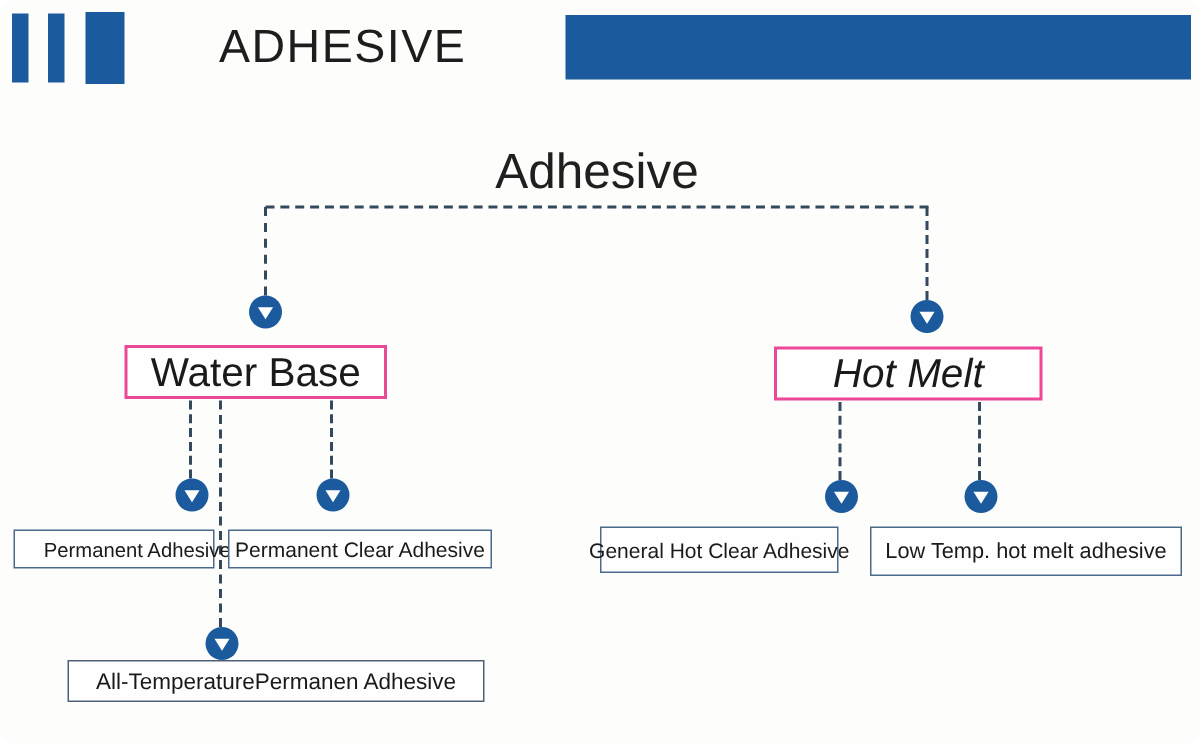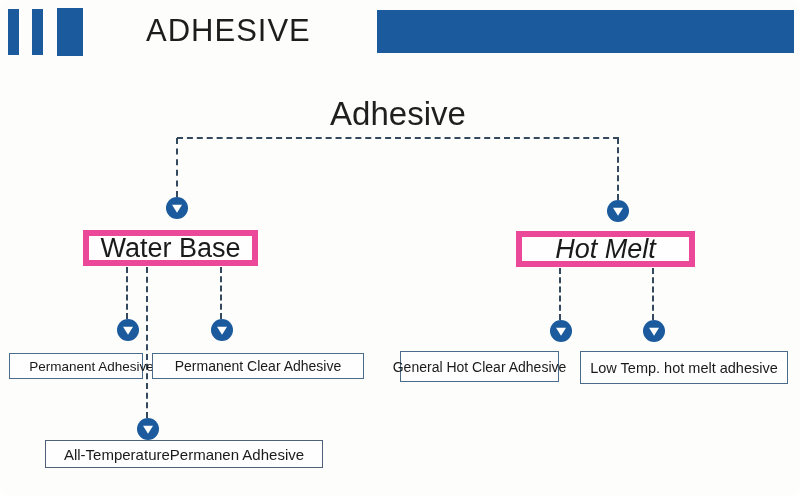--- a/index.html
+++ b/index.html
@@ -55,26 +55,26 @@
   .m-w2{left:211px;top:319px;}
   .m-w3{left:137px;top:418px;}
   .m-h1{left:550px;top:320px;}
   .m-h2{left:643px;top:320px;}
   
   .node{
     position:absolute;box-sizing:border-box;background:#fefefe;
     display:flex;align-items:center;justify-content:center;
     color:#1a1a1a;white-space:nowrap;
   }
-  .node-l1{border:6px solid #ec4899;font-size:27px;text-align:center;}
+  .node-l1{border:2px solid #ec4899;font-size:27px;text-align:center;}
   .node-water{left:83px;top:230px;width:175px;height:36px;}
   .node-hot{left:516px;top:231px;width:179px;height:36px;font-style:italic;}
   .leaf{border:1.5px solid #4a6b8a;}
   .leaf-perm{left:9px;top:353px;width:134px;height:26px;font-size:13.5px;padding-left:31px;}
-  .leaf-clear{left:152px;top:353px;width:212px;height:26px;font-size:14px;}
+  .leaf-clear{left:152px;top:353px;width:176px;height:26px;font-size:14px;}
   .leaf-alltemp{left:45px;top:440px;width:278px;height:28px;font-size:15px;border-color:#4e6178;}
   .leaf-general{left:400px;top:351px;width:159px;height:31px;font-size:14px;}
   .leaf-lowtemp{left:580px;top:351px;width:208px;height:33px;font-size:14.5px;}
 </style>
 </head>
 <body>
 
 <div class="screen">
 
   <div>

